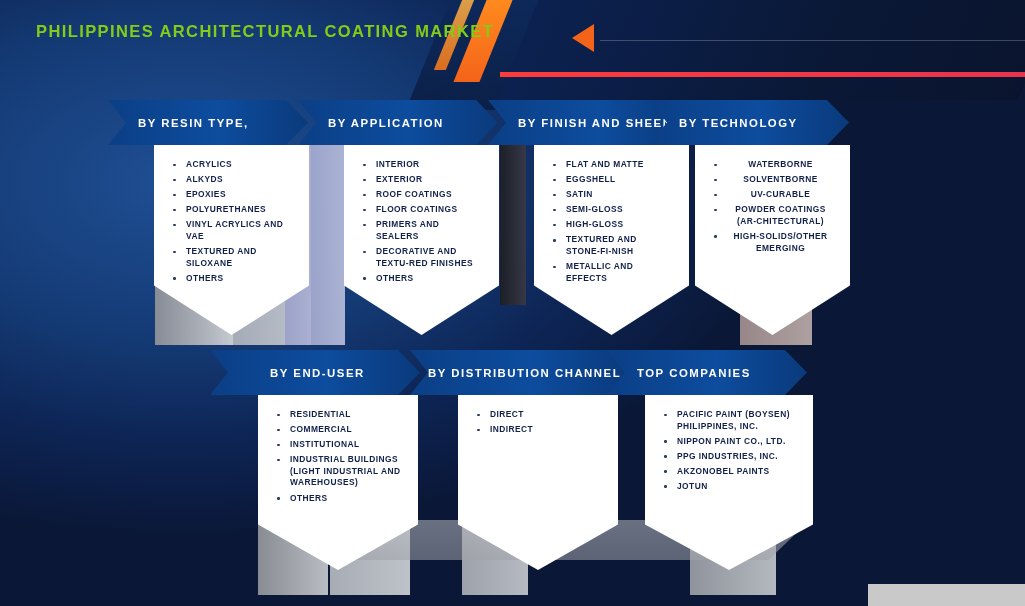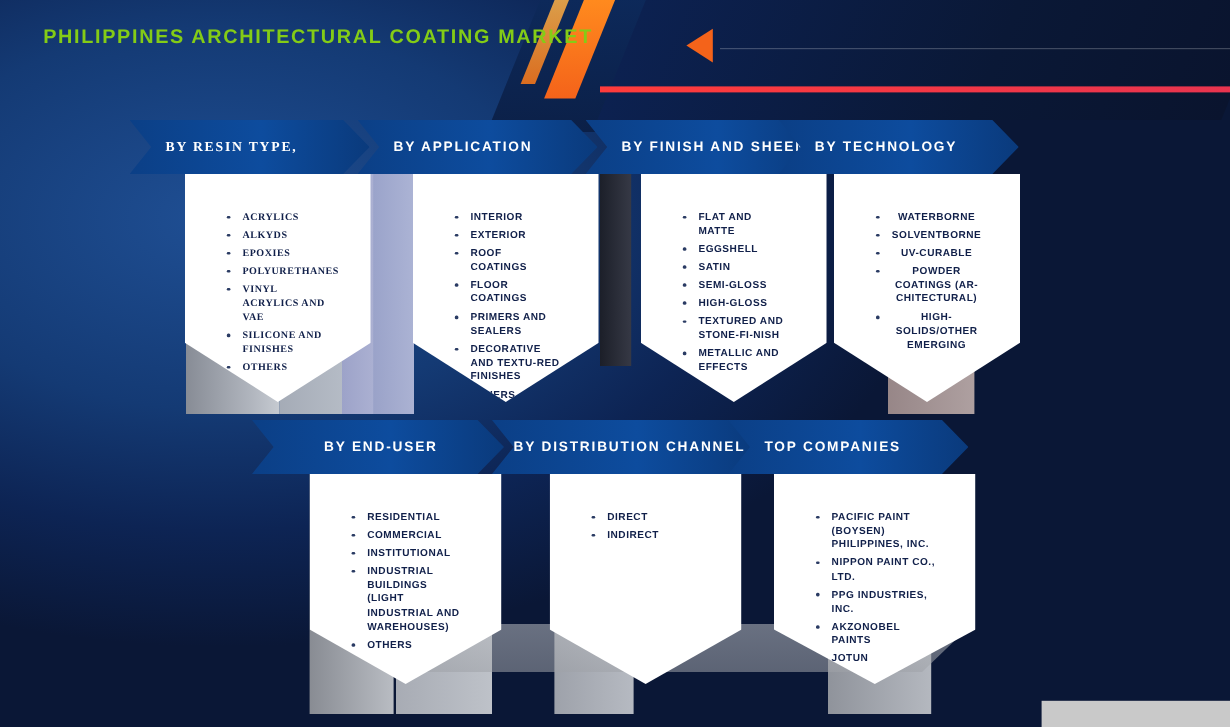--- a/index.html
+++ b/index.html
@@ -97,21 +97,21 @@
 
   
   .panel {
     position:relative;
     background:#ffffff;
     clip-path:polygon(0 0, 100% 0, 100% 74%, 50% 100%, 0 74%);
     padding:14px 16px 0 16px;
   }
 
   ul.bullets {
-    list-style:none; margin:16px; padding:0;
+    list-style:none; margin:0; padding:0;
   }
   ul.bullets li {
     position:relative;
     padding-left:16px;
     margin-bottom:3.5px;
     color:#11204a;
     font-size:8.4px;
     letter-spacing:.45px;
     line-height:11.6px;
     font-weight:600;
@@ -171,30 +171,30 @@
 <div class="col3d" id="d1"></div>
 <div class="col3d" id="d2"></div>
 <div class="col3d" id="d3"></div>
 <div class="col3d" id="d4"></div>
 <div class="col3d" id="d5"></div>
 
 <div id="title">PHILIPPINES ARCHITECTURAL COATING MARKET</div>
 
 <div class="row" id="row1">
 
-  <div class="chev-wrap" style="left:0px; width:200px;font-family:Liberation Serif, serif;">
+  <div class="chev-wrap" style="left:0px; width:200px;">
     <div class="chev-head first">BY RESIN TYPE,</div>
     <div class="panel" style="height:190px; margin-left:46px; width:155px;">
       <ul class="bullets">
         <li>ACRYLICS</li>
         <li>ALKYDS</li>
         <li>EPOXIES</li>
         <li>POLYURETHANES</li>
         <li>VINYL ACRYLICS AND VAE</li>
-        <li>SILICONE AND FINISHES</li>
+        <li>TEXTURED AND SILOXANE</li>
         <li>OTHERS</li>
       </ul>
     </div>
   </div>
 
   <div class="chev-wrap" style="left:190px; width:200px;">
     <div class="chev-head mid">BY APPLICATION</div>
     <div class="panel" style="height:190px; margin-left:46px; width:155px;">
       <ul class="bullets">
         <li>INTERIOR</li>

